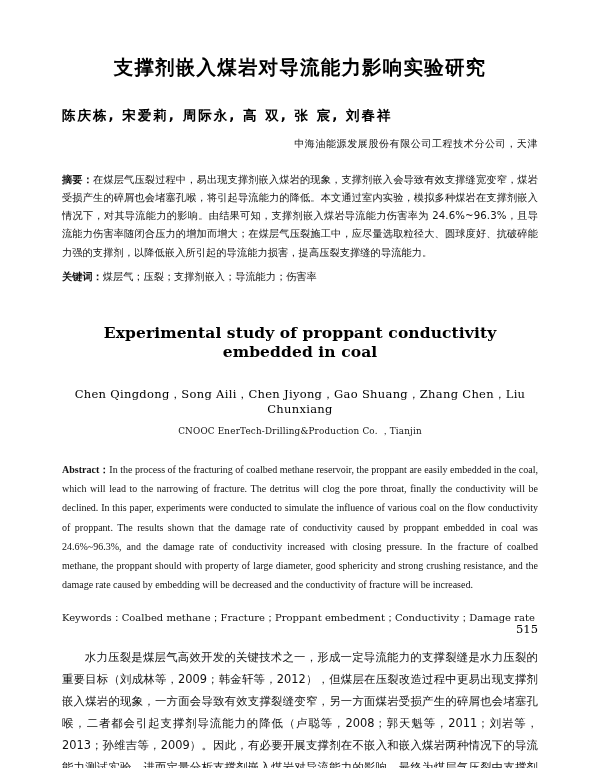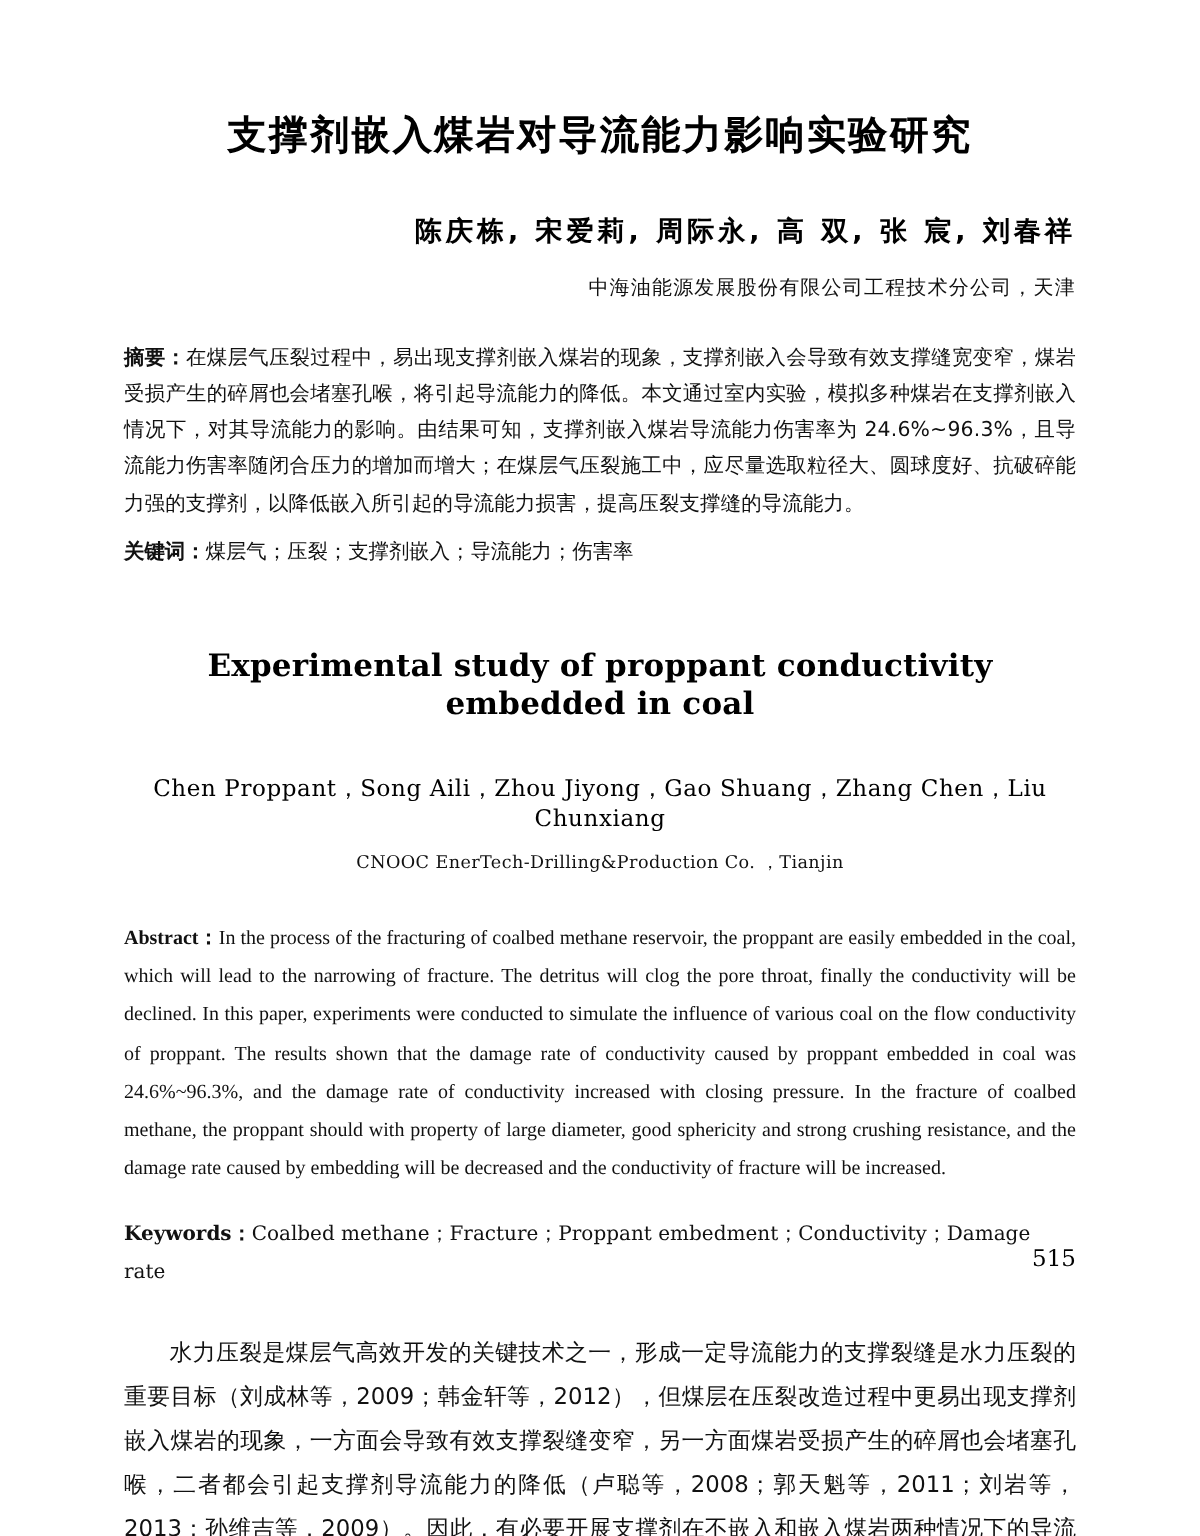--- a/index.html
+++ b/index.html
@@ -29,21 +29,21 @@
     text-align: center;
     letter-spacing: 1.2px;
     margin-top: 14px;
     margin-bottom: 26px;
     color: #000;
   }
   .cn-authors {
     font-family: "DejaVu Sans", "Liberation Sans", sans-serif;
     font-size: 13.5px;
     font-weight: bold;
-    text-align: right;
+    text-align: left;
     letter-spacing: 2px;
     margin-bottom: 12px;
     color: #000;
   }
   .cn-affil {
     font-family: "DejaVu Sans", "Liberation Sans", sans-serif;
     font-size: 10px;
     text-align: right;
     letter-spacing: 0.6px;
     margin-bottom: 20px;
@@ -108,21 +108,21 @@
     font-weight: bold;
   }
   .en-keywords {
     font-family: "DejaVu Serif", "Liberation Serif", serif;
     font-size: 10px;
     line-height: 1.9;
     margin-top: 14px;
     color: #111;
   }
   .en-keywords .lbl {
-    font-weight: bold;
+    font-weight: normal;
   }
   .body-text {
     font-family: "DejaVu Sans", "Liberation Sans", sans-serif;
     font-size: 11.4px;
     line-height: 1.92;
     text-align: justify;
     text-justify: inter-ideograph;
     text-indent: 2em;
     margin-top: 20px;
     color: #111;
@@ -151,21 +151,21 @@
   <div class="cn-abstract">
     <span class="lbl">摘要：</span><span>在煤层气压裂过程中，易出现支撑剂嵌入煤岩的现象，支撑剂嵌入会导致有效支撑缝宽变窄，煤岩受损产生的碎屑也会堵塞孔喉，将引起导流能力的降低。本文通过室内实验，模拟多种煤岩在支撑剂嵌入情况下，对其导流能力的影响。由结果可知，支撑剂嵌入煤岩导流能力伤害率为 24.6%~96.3%，且导流能力伤害率随闭合压力的增加而增大；在煤层气压裂施工中，应尽量选取粒径大、圆球度好、抗破碎能力强的支撑剂，以降低嵌入所引起的导流能力损害，提高压裂支撑缝的导流能力。</span>
   </div>
 
   <div class="cn-keywords">
     <span class="lbl">关键词：</span><span>煤层气；压裂；支撑剂嵌入；导流能力；伤害率</span>
   </div>
 
   <h2 class="en-title">Experimental study of proppant conductivity embedded in coal</h2>
 
-  <div class="en-authors">Chen Proppant，Song Aili，Zhou Jiyong，Gao Shuang，Zhang Chen，Liu Chunxiang</div>
+  <div class="en-authors">Chen Qingdong，Song Aili，Chen Jiyong，Gao Shuang，Zhang Chen，Liu Chunxiang</div>
 
   <div class="en-affil">CNOOC EnerTech-Drilling&amp;Production Co. ，Tianjin</div>
 
   <div class="en-abstract">
     <span class="lbl">Abstract：</span><span>In the process of the fracturing of coalbed methane reservoir, the proppant are easily embedded in the coal, which will lead to the narrowing of fracture. The detritus will clog the pore throat, finally the conductivity will be declined. In this paper, experiments were conducted to simulate the influence of various coal on the flow conductivity of proppant. The results shown that the damage rate of conductivity caused by proppant embedded in coal was 24.6%~96.3%, and the damage rate of conductivity increased with closing pressure. In the fracture of coalbed methane, the proppant should with property of large diameter, good sphericity and strong crushing resistance, and the damage rate caused by embedding will be decreased and the conductivity of fracture will be increased.</span>
   </div>
 
   <div class="en-keywords">
     <span class="lbl">Keywords：</span><span>Coalbed methane；Fracture；Proppant embedment；Conductivity；Damage rate</span>
   </div>

